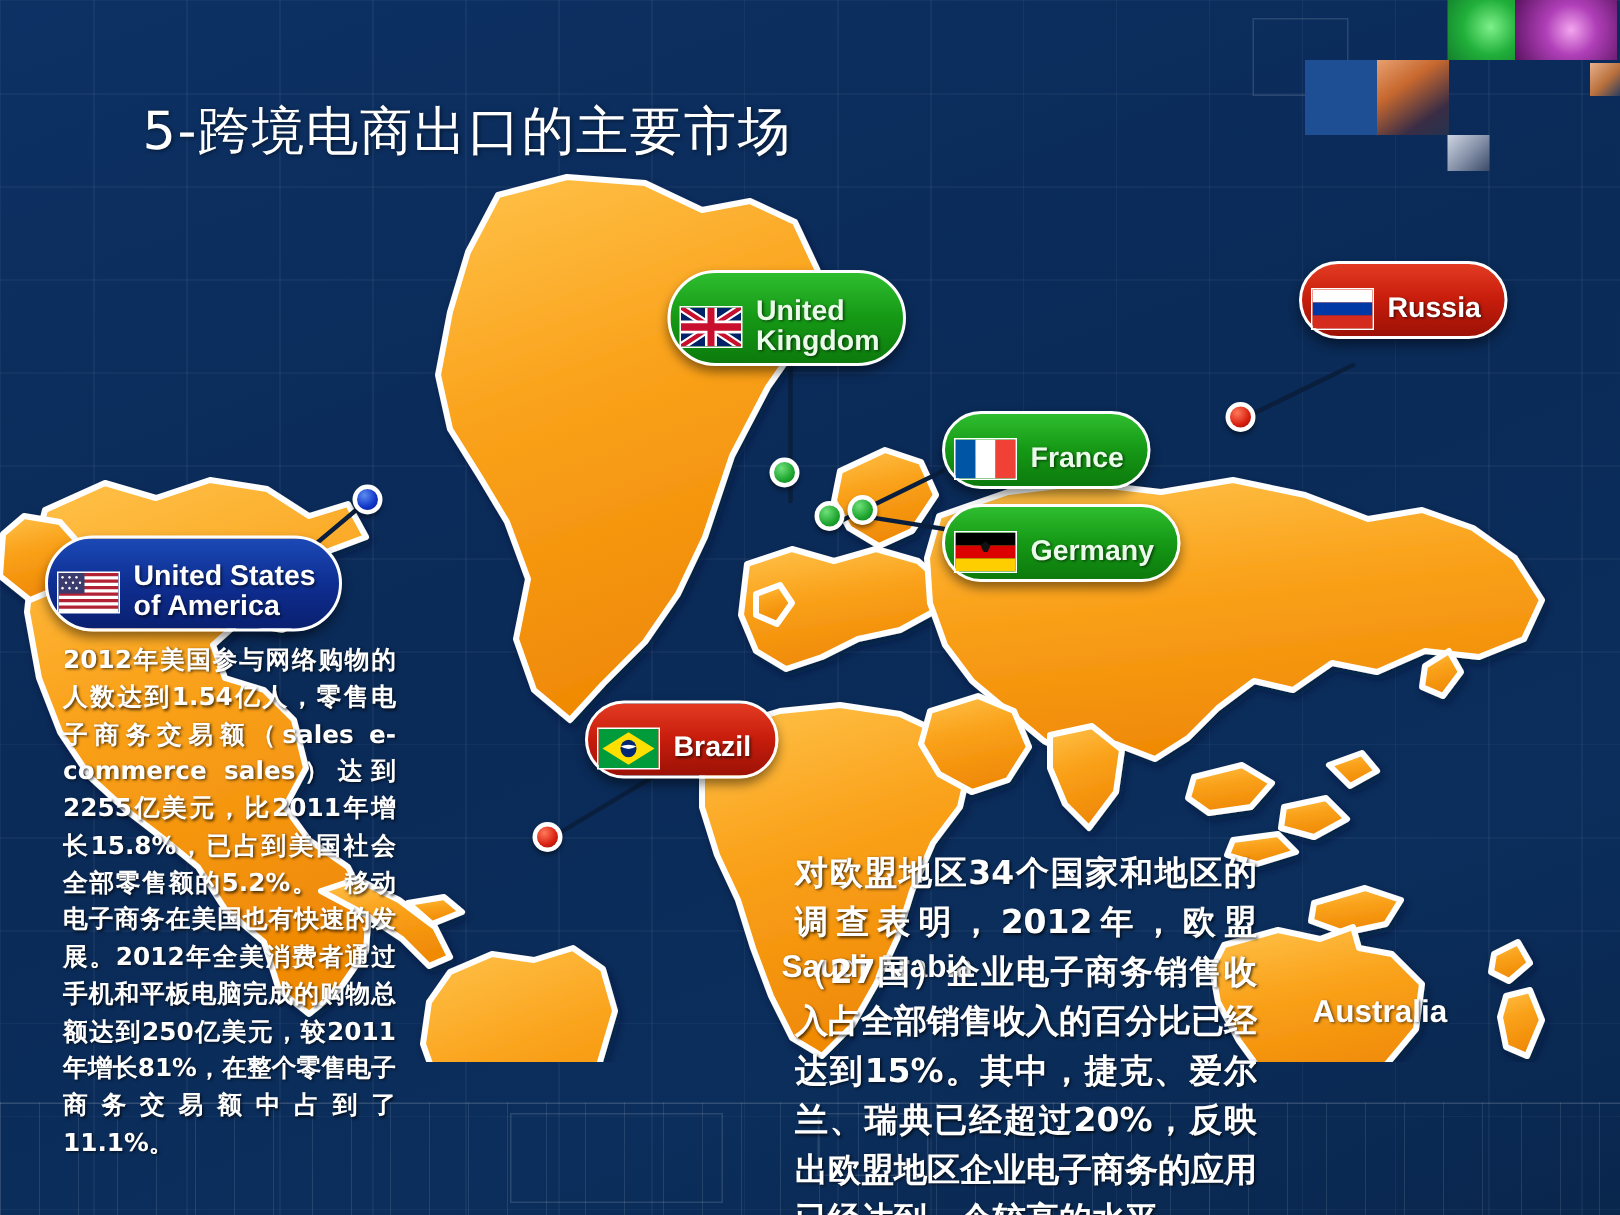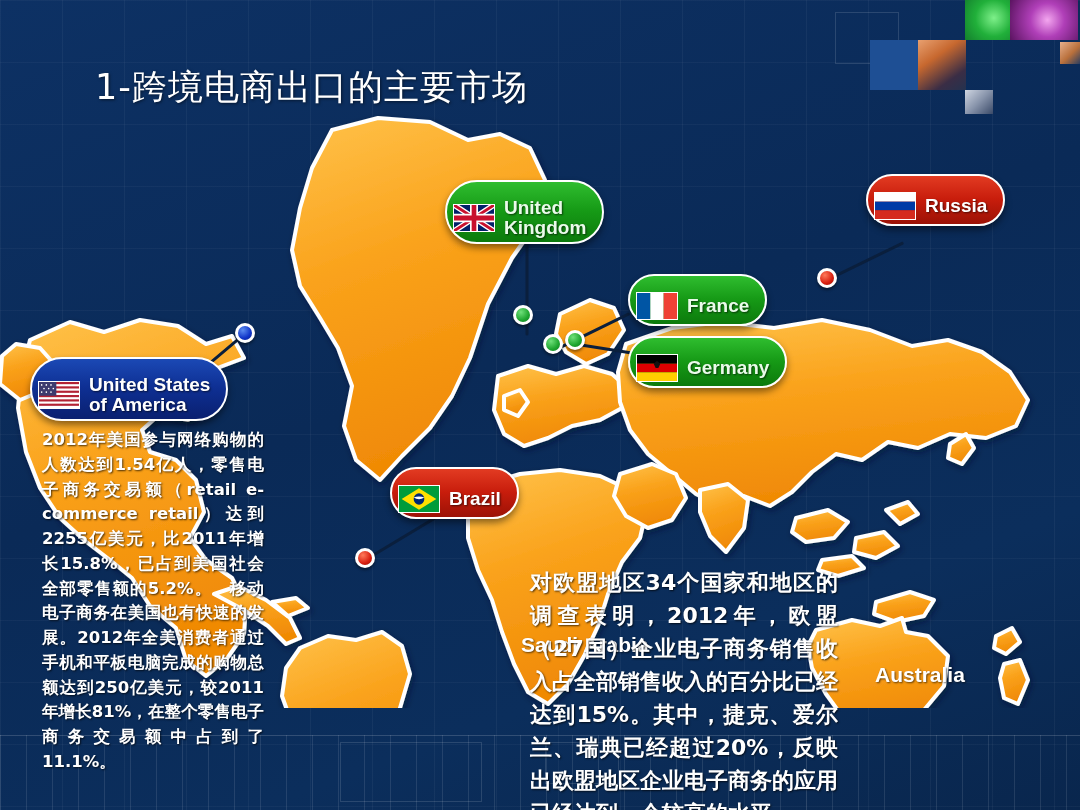--- a/index.html
+++ b/index.html
@@ -94,21 +94,21 @@
 
   <div class="deco" style="left:820px;top:0;width:260px;height:120px;">
     <div class="tile t-blue" style="left:50px;top:40px;width:95px;height:50px;"></div>
     <div class="tile t-green" style="left:145px;top:0px;width:72px;height:40px;"></div>
     <div class="tile t-purple" style="left:190px;top:0px;width:68px;height:40px;"></div>
     <div class="tile t-hands" style="left:98px;top:40px;width:48px;height:50px;"></div>
     <div class="tile t-small" style="left:145px;top:90px;width:28px;height:24px;"></div>
     <div class="tile t-edge" style="left:240px;top:42px;width:20px;height:22px;"></div>
   </div>
 
-  <div id="title">1-跨境电商出口的主要市场</div>
+  <div id="title">5-跨境电商出口的主要市场</div>
 
   <div id="map">
     <svg width="1080" height="600" viewBox="0 0 1080 600" xmlns="http://www.w3.org/2000/svg">
       <defs>
         <linearGradient id="landg" x1="0" y1="0" x2="0.25" y2="1">
           <stop offset="0%" stop-color="#ffc24a"></stop>
           <stop offset="45%" stop-color="#faa21b"></stop>
           <stop offset="100%" stop-color="#f08a05"></stop>
         </linearGradient>
         <filter id="softglow" x="-20%" y="-20%" width="140%" height="140%">
@@ -290,16 +290,16 @@
         <circle cx="30" cy="18" r="8" fill="#002776"></circle>
         <path d="M22,16 q8,5 16,0 q-8,-3 -16,0" fill="#ffffff"></path>
       </svg>
     </span>
     <span class="txt">Brazil</span>
   </div>
 
   <div id="lbl-saudi">Saudi Arabia</div>
   <div id="lbl-australia">Australia</div>
 
-  <div class="textblk" id="txt-left">2012年美国参与网络购物的人数达到1.54亿人，零售电子商务交易额（retail e-commerce retail）达到2255亿美元，比2011年增长15.8%，已占到美国社会全部零售额的5.2%。　移动电子商务在美国也有快速的发展。2012年全美消费者通过手机和平板电脑完成的购物总额达到250亿美元，较2011年增长81%，在整个零售电子商务交易额中占到了11.1%。</div>
+  <div class="textblk" id="txt-left">2012年美国参与网络购物的人数达到1.54亿人，零售电子商务交易额（sales e-commerce sales）达到2255亿美元，比2011年增长15.8%，已占到美国社会全部零售额的5.2%。　移动电子商务在美国也有快速的发展。2012年全美消费者通过手机和平板电脑完成的购物总额达到250亿美元，较2011年增长81%，在整个零售电子商务交易额中占到了11.1%。</div>
   <div class="textblk" id="txt-right">对欧盟地区34个国家和地区的调查表明，2012年，欧盟（27国）企业电子商务销售收入占全部销售收入的百分比已经达到15%。其中，捷克、爱尔兰、瑞典已经超过20%，反映出欧盟地区企业电子商务的应用已经达到一个较高的水平</div>
 
 </div>
 
 </body></html>

